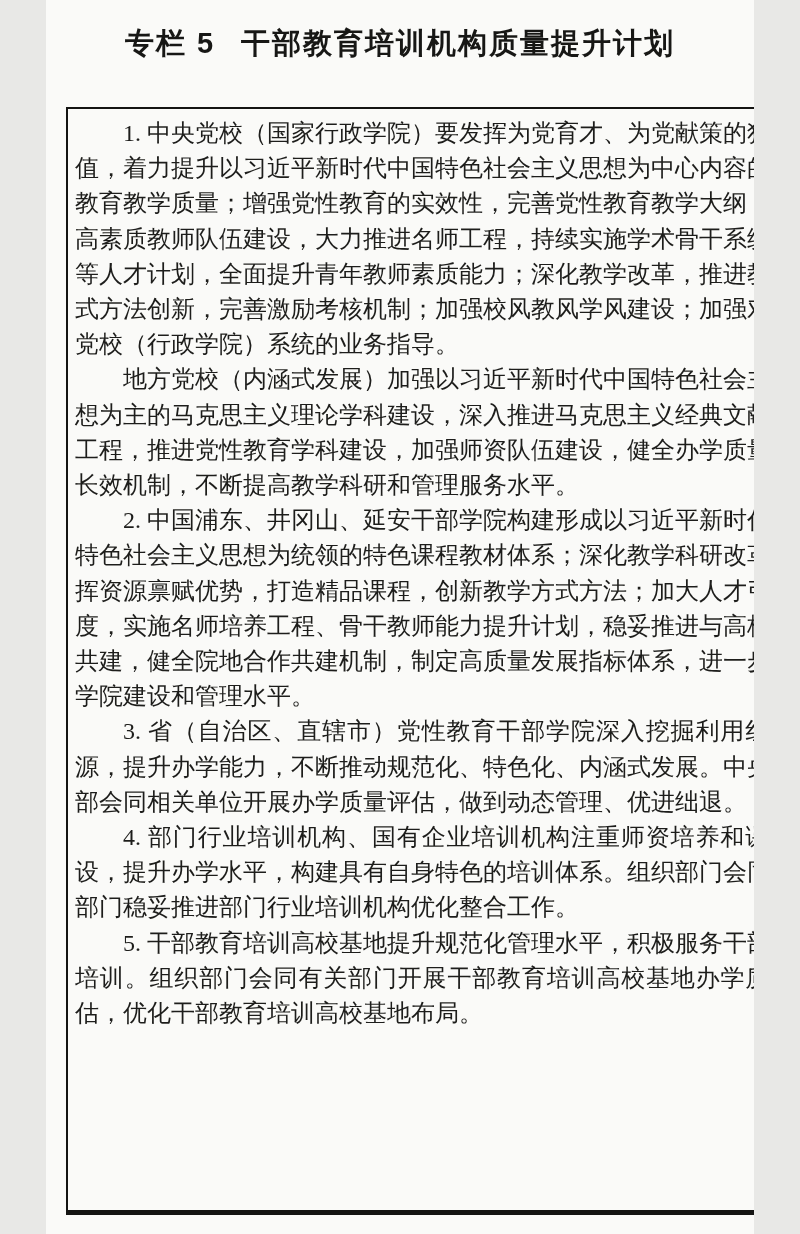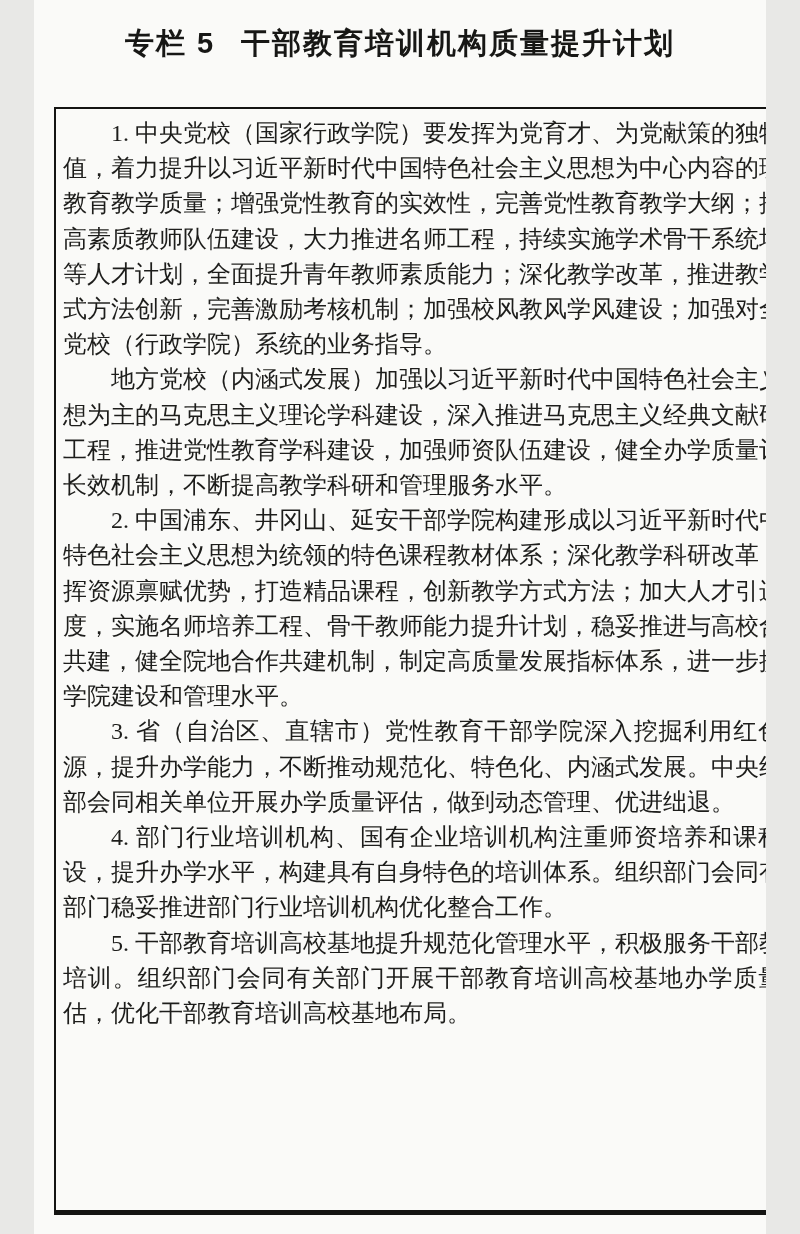--- a/index.html
+++ b/index.html
@@ -3,25 +3,26 @@
 <meta charset="utf-8">
 <style>
   html, body {
     margin: 0;
     padding: 0;
     background: #e8e8e6;
     font-family: "Liberation Serif", "DejaVu Serif", serif;
   }
   .page {
     position: relative;
-    width: 732px;
+    width: 668px;
     height: 1234px;
     margin: 0 auto;
     background: #fafaf8;
     overflow: hidden;
+    padding-left: 40px;
   }
   .heading {
     position: absolute;
     top: 24px;
     left: 0;
     width: 100%;
     text-align: center;
     font-family: "Liberation Sans", "DejaVu Sans", sans-serif;
     font-weight: 700;
     font-size: 29px;

